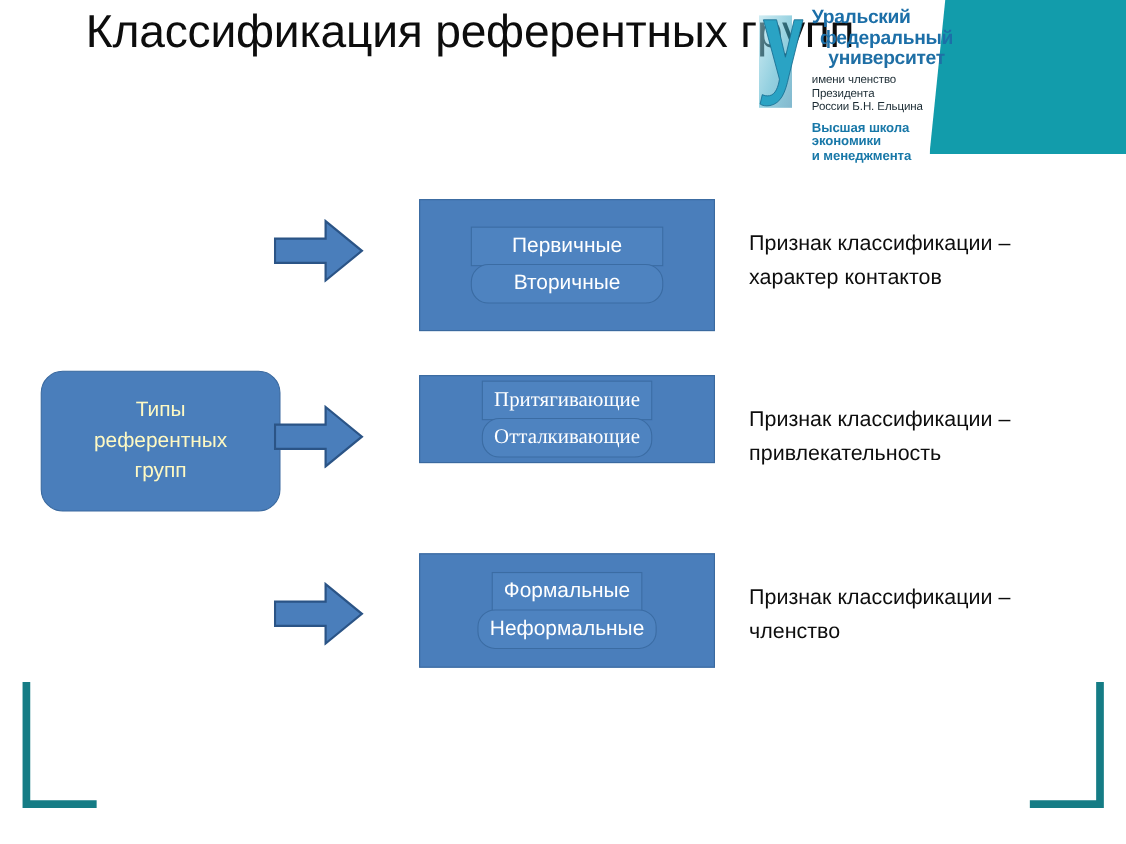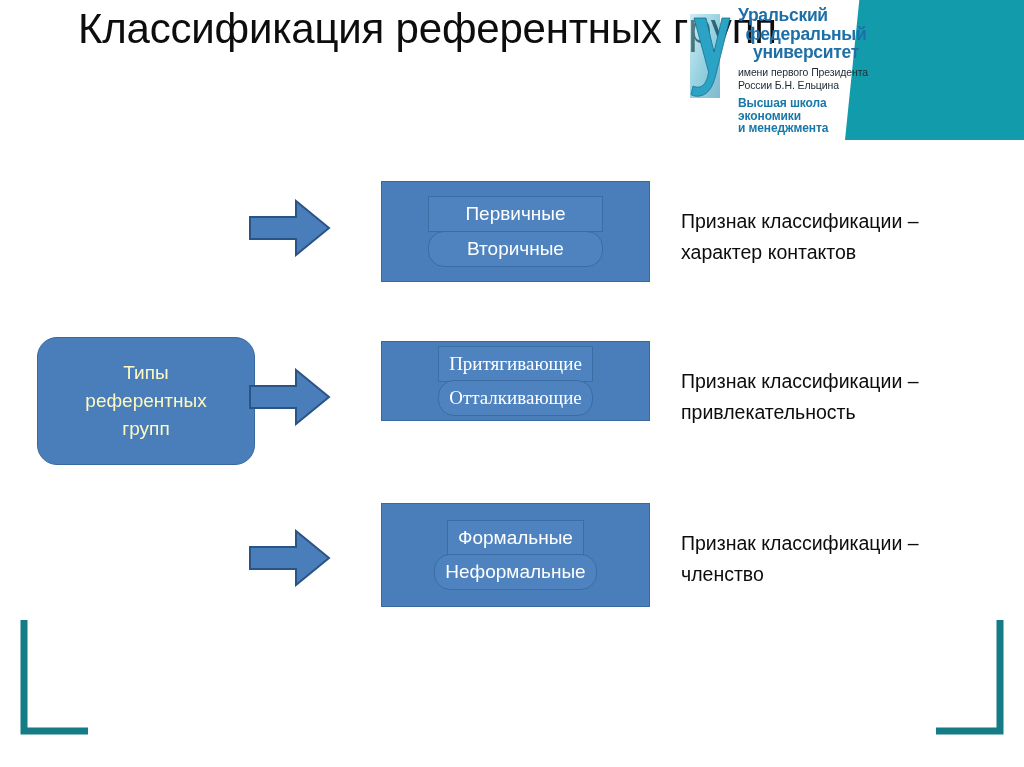--- a/index.html
+++ b/index.html
@@ -140,21 +140,21 @@
     left: 381px;
     width: 269px;
     background: #4a7ebb;
     border: 1.5px solid #3a699f;
     box-sizing: border-box;
     display: flex;
     flex-direction: column;
     align-items: center;
     justify-content: center;
   }
-  .group-box.g1 { top: 181px; height: 101px; }
+  .group-box.g1 { top: 181px; height: 120px; }
   .group-box.g2 { top: 341px; height: 80px; font-family: Liberation Serif, serif; }
   .group-box.g3 { top: 503px; height: 104px; }
 
   .chip {
     background: #4e83c0;
     border: 1.5px solid #3b6ca3;
     color: #ffffff;
     font-size: 19px;
     line-height: 19px;
     padding: 7px 10px 8px 10px;
@@ -224,21 +224,21 @@
         <path d="M6 10 L18 10 L26 44 L34 10 L42 10 L29 62
                  C26 76 22 86 12 88 C8 88.6 5 88 3 86.6 L5 78
                  C7 79 9 79.4 11.5 79 C17 78 19.5 71 20.6 64 Z" fill="none" stroke="#1a6f93" stroke-width="0.8"></path>
       </svg>
     </div>
     <div class="logo-text">
       <div class="logo-l1">Уральский</div>
       <div class="logo-l2">федеральный</div>
       <div class="logo-l3">университет</div>
       <div class="logo-sub">
-        <div>имени первого Президента</div>
+        <div>имени членство Президента</div>
         <div>России Б.Н. Ельцина</div>
       </div>
       <div class="logo-dept">
         <div>Высшая школа</div>
         <div>экономики</div>
         <div>и менеджмента</div>
       </div>
     </div>
   </div>
 

